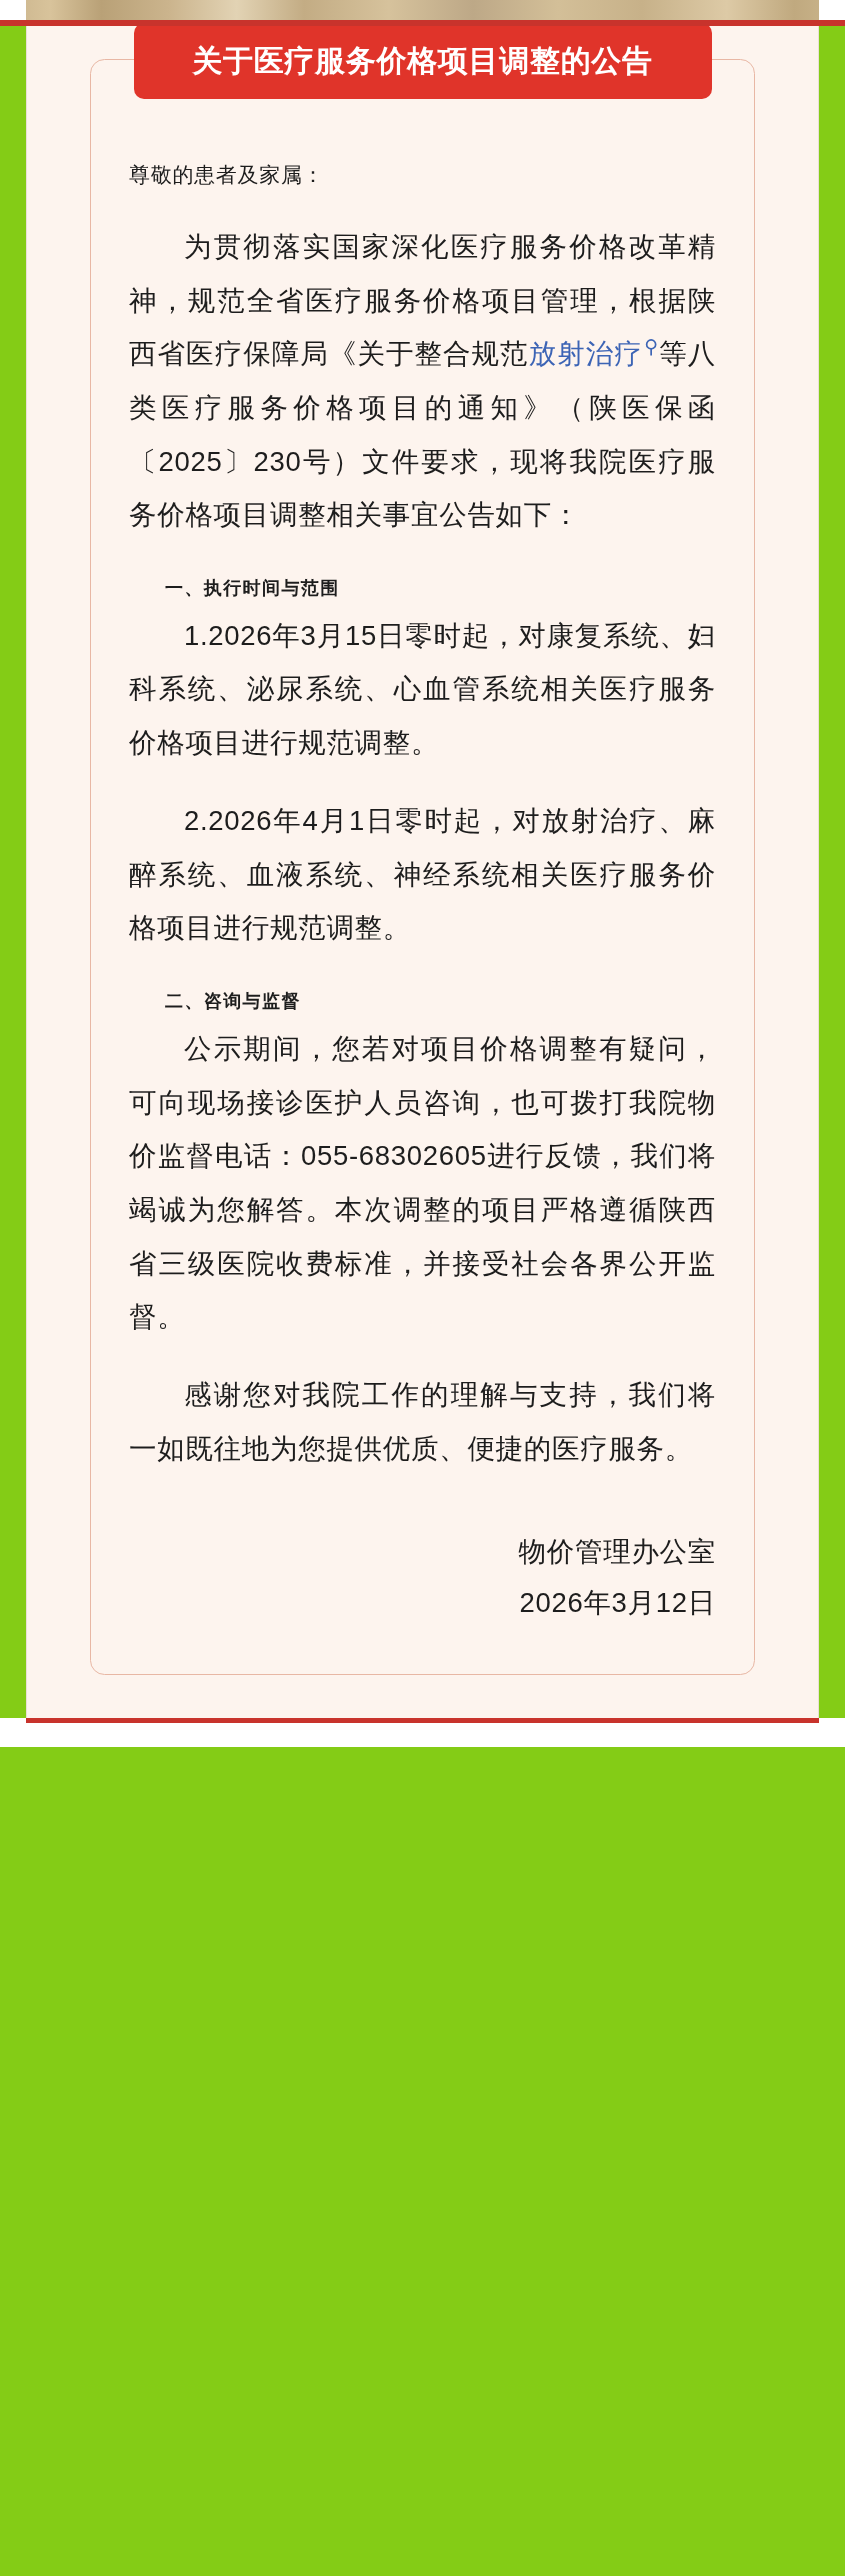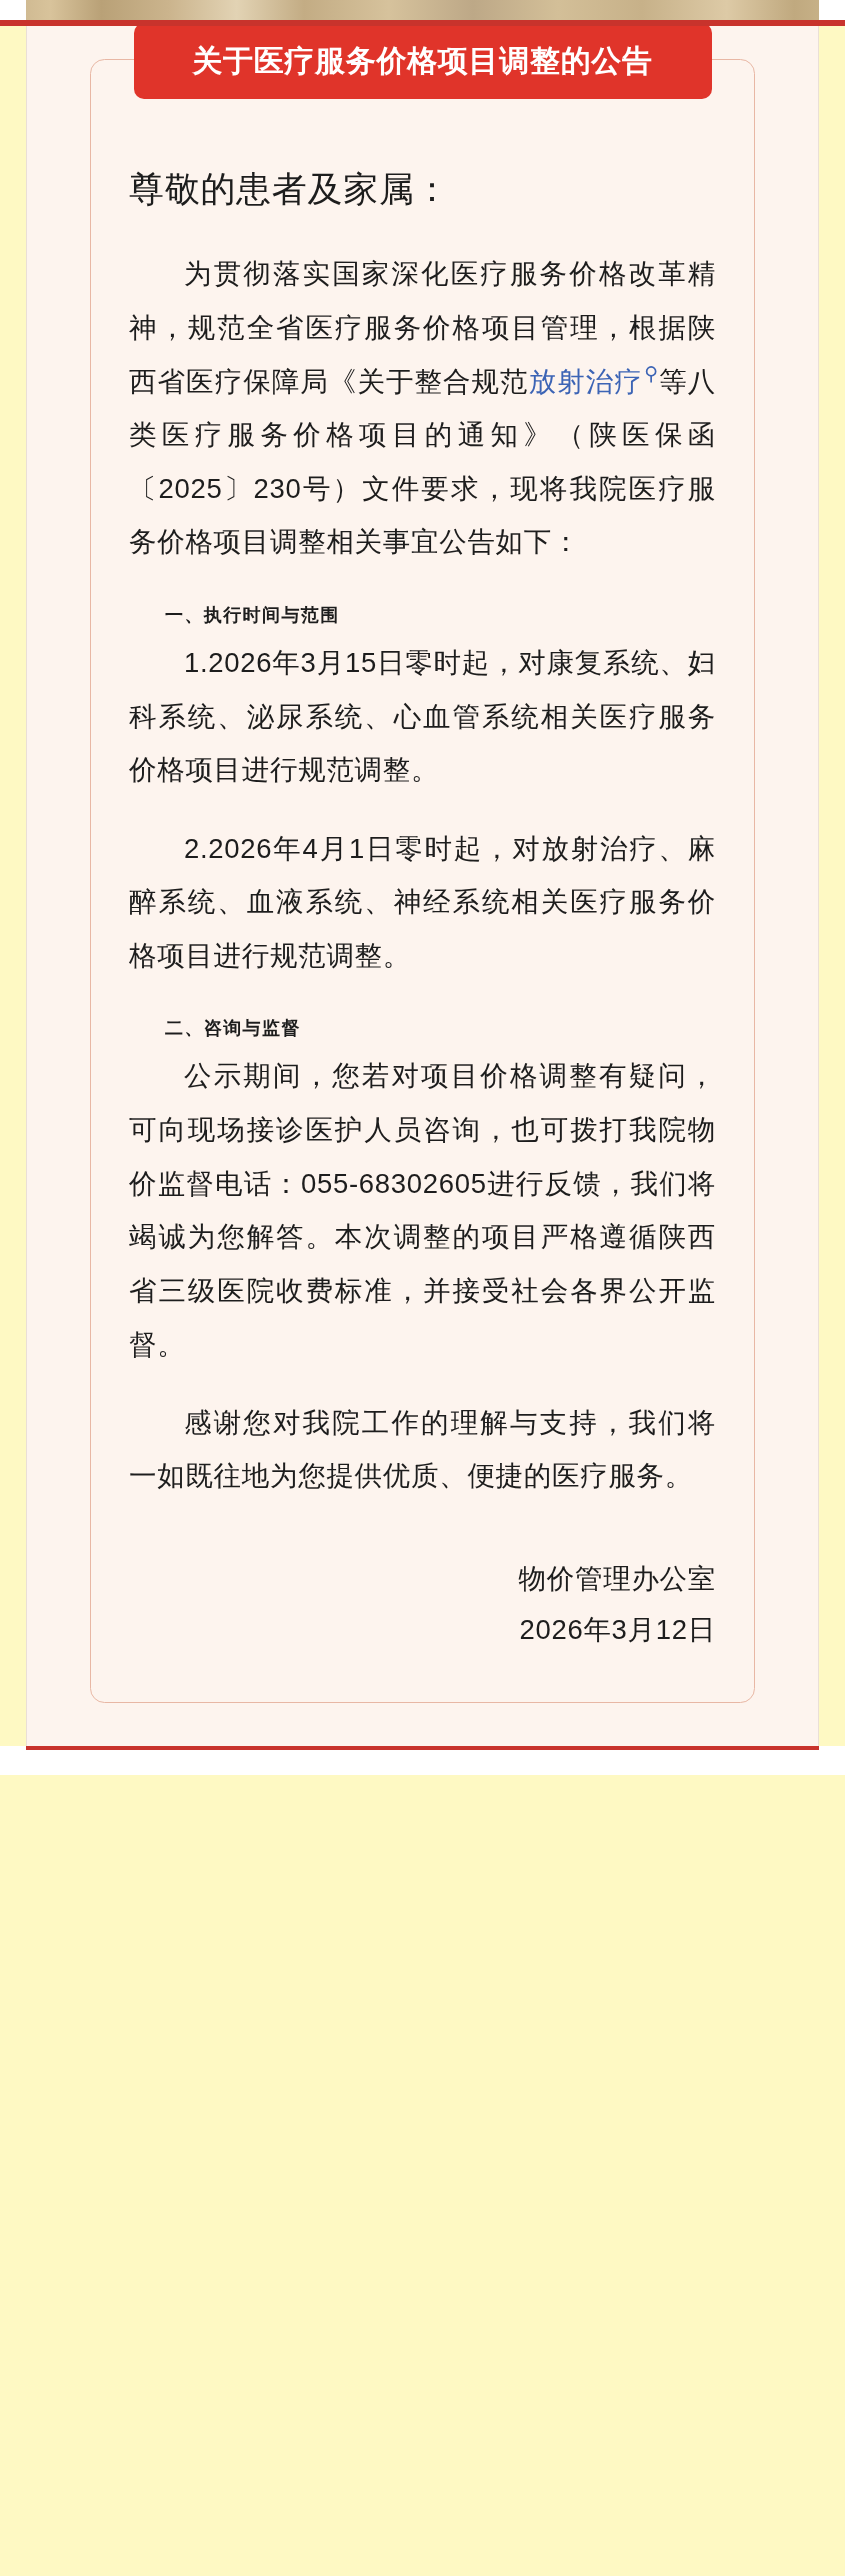--- a/index.html
+++ b/index.html
@@ -10,21 +10,21 @@
     width: 845px;
     min-height: 2576px;
     background: #ffffff;
     font-family: "Liberation Sans", "DejaVu Sans", sans-serif;
   }
 
   .page {
     position: relative;
     width: 845px;
     min-height: 2576px;
-    background: #fef9c3;
+    background: #84cc16;
     box-sizing: border-box;
   }
 
   
   .top-strip {
     position: relative;
     width: 845px;
     height: 26px;
     background: linear-gradient(90deg,
         #c8b28a 0%, #d8c39b 6%, #b9a177 12%,
@@ -93,21 +93,21 @@
   .body {
     margin-top: 56px;
     color: #1d1d1d;
     font-size: 27.5px;
     line-height: 1.95;
     letter-spacing: 0.7px;
   }
 
   .salutation {
     margin: 0 0 24.6px 0;
-    font-size: 35px;
+    font-size: 21px;
   }
 
   p.para {
     margin: 0 0 24.6px 0;
     text-indent: 2em;
     text-align: justify;
   }
 
   h3.section-head {
     margin: 29px 0 2.9px 0;

